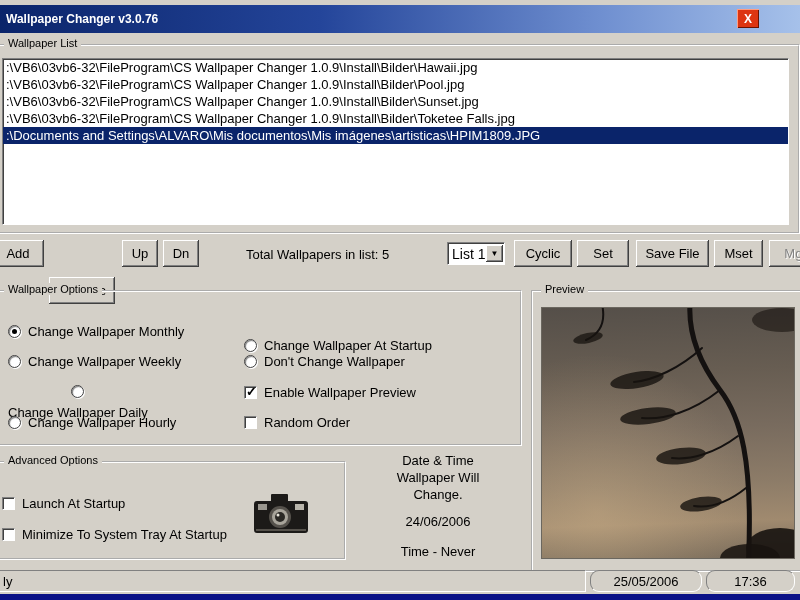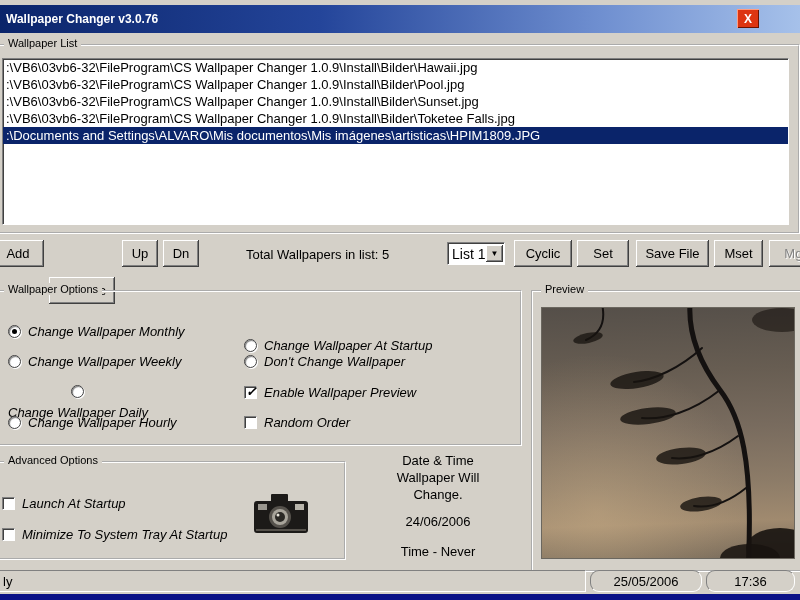--- a/index.html
+++ b/index.html
@@ -38,21 +38,21 @@
   
   .combo { position:absolute; left:447px; top:242px; width:58px; height:23px; background:#fff;
     border:1px solid; border-color:#808080 #fff #fff #808080; box-shadow: inset 1px 1px 0 #404040;
     display:flex; align-items:center; cursor:default; }
   .combo .val { flex:1; padding-left:4px; font-size:14px; }
   .combo .drop { width:17px; height:17px; margin-right:1px; background:#d4d0c8; font-size:8px;
     display:flex; align-items:center; justify-content:center;
     box-shadow: inset -1px -1px 0 #404040, inset 1px 1px 0 #fff, inset -2px -2px 0 #808080; }
 
   
-  .opt { position:absolute; display:flex; align-items:center; gap:7px; height:15px; font-size:13px; cursor:default; white-space:nowrap;font-style:italic; }
+  .opt { position:absolute; display:flex; align-items:center; gap:7px; height:15px; font-size:13px; cursor:default; white-space:nowrap; }
   .rdot { width:13px; height:13px; border-radius:50%; background:#fff; border:1px solid #404040;
     box-shadow: inset 1px 1px 1px #808080, 1px 1px 0 #fff; position:relative; flex:0 0 auto; }
   .opt.checked .rdot::after { content:""; position:absolute; left:3px; top:3px; width:5px; height:5px; border-radius:50%; background:#000; }
   .cbox { width:13px; height:13px; background:#fff; border:1px solid; border-color:#808080 #fff #fff #808080;
     box-shadow: inset 1px 1px 0 #404040; position:relative; flex:0 0 auto; }
   .opt.checked .cbox::after { content:"\2713"; position:absolute; left:1px; top:-3px; font-size:13px; font-weight:bold; }
 
   
   .schedule { position:absolute; left:360px; top:452px; width:156px; text-align:center; line-height:17px; }
   .schedule .sdate { margin-top:10px; }

